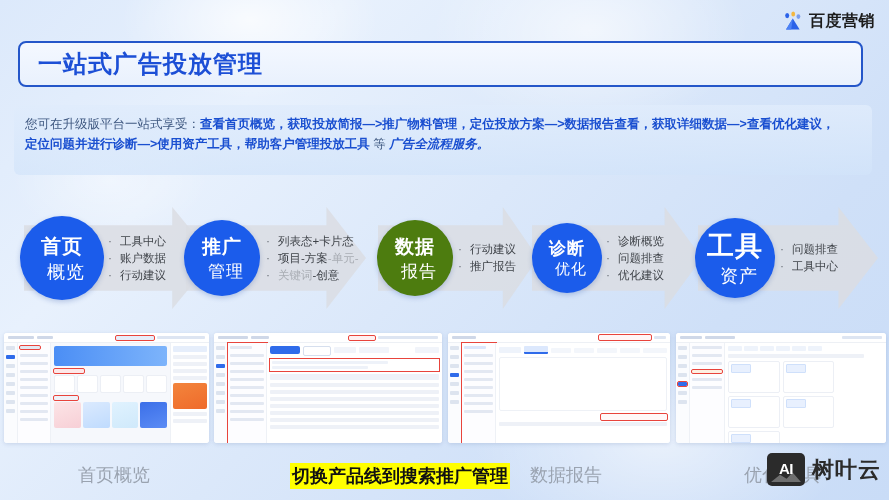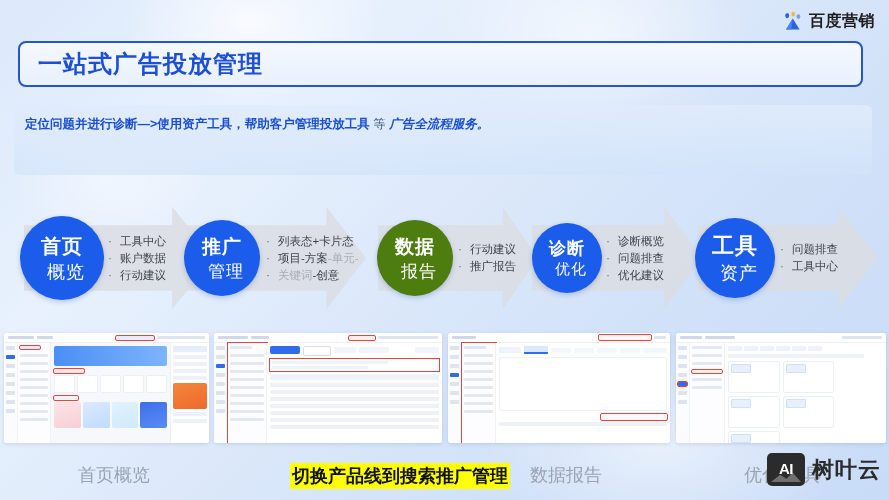--- a/index.html
+++ b/index.html
@@ -199,20 +199,21 @@
     </svg>
   </span>
   <span class="brand-text">百度营销</span>
 </div>
 
 <div class="title-box">
   <span class="title-text">一站式广告投放管理</span>
 </div>
 
 <div class="desc-box">
+  <div class="desc-line" id="desc-line-1"><span class="d-normal">您可在升级版平台一站式享受：</span><span class="d-bold">查看首页概览，获取投放简报—&gt;推广物料管理，定位投放方案—&gt;数据报告查看，获取详细数据—&gt;查看优化建议，</span></div>
   <div class="desc-line" id="desc-line-2"><span class="d-bold">定位问题并进行诊断—&gt;使用资产工具，帮助客户管理投放工具</span><span class="d-plain"> 等 </span><span class="d-italic">广告全流程服务。</span></div>
 </div>
 
 <div class="flow" id="flow-container">
     <div class="arrow" style="left: 24px; width: 190px; background: rgb(218, 221, 227); clip-path: polygon(0px 18%, 78% 18%, 78% 0px, 100% 50%, 78% 100%, 78% 82%, 0px 82%);"></div>
     <div class="circle" style="left: 20px; top: 20px; width: 84px; height: 84px; background: rgb(27, 92, 235);">
       <div class="l1" style="font-size: 20px;">首页</div>
       <div class="l2" style="font-size: 18px;">概览</div>
     </div>
     <div class="bullets" style="left: 108px; top: 36.5px;">
@@ -277,21 +278,21 @@
         <span class="dot">·</span>
         <span class="txt"><span>问题排查</span></span>
       </div>
       <div class="row">
         <span class="dot">·</span>
         <span class="txt"><span>优化建议</span></span>
       </div>
     </div>
     <div class="arrow" style="left: 698px; width: 180px; background: rgb(218, 221, 227); clip-path: polygon(0px 18%, 78% 18%, 78% 0px, 100% 50%, 78% 100%, 78% 82%, 0px 82%);"></div>
     <div class="circle" style="left: 695px; top: 22px; width: 80px; height: 80px; background: rgb(27, 92, 235);">
-      <div class="l1" style="font-size: 22px;">工具</div>
+      <div class="l1" style="font-size: 27px;">工具</div>
       <div class="l2" style="font-size: 18px;">资产</div>
     </div>
     <div class="bullets" style="left: 780px; top: 45px;">
       <div class="row">
         <span class="dot">·</span>
         <span class="txt"><span>问题排查</span></span>
       </div>
       <div class="row">
         <span class="dot">·</span>
         <span class="txt"><span>工具中心</span></span>

